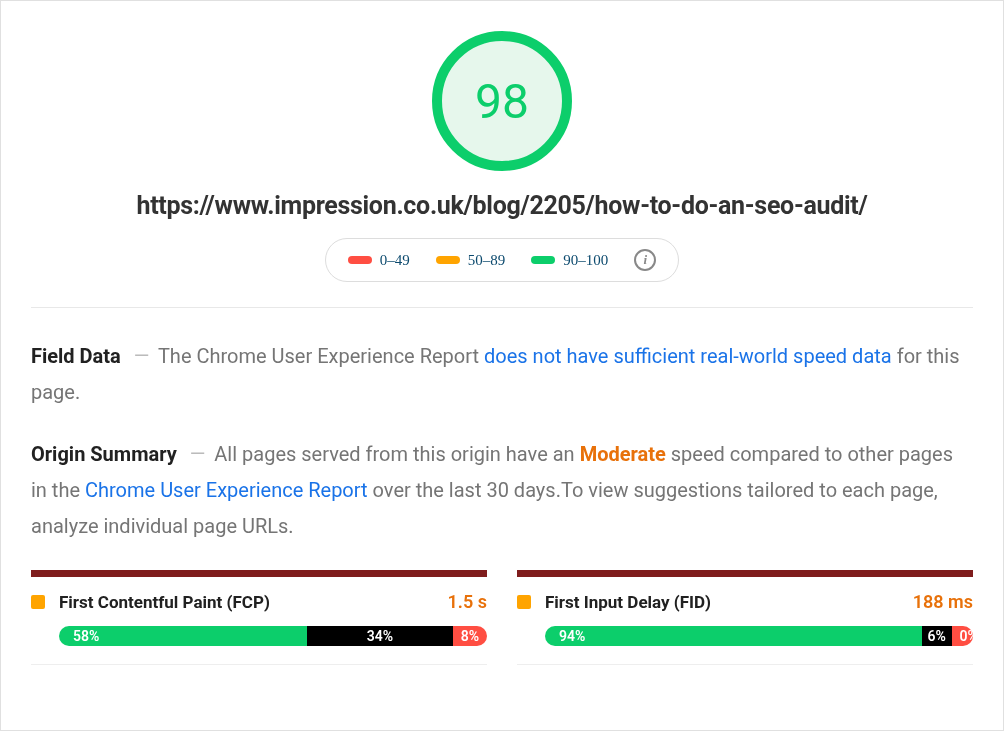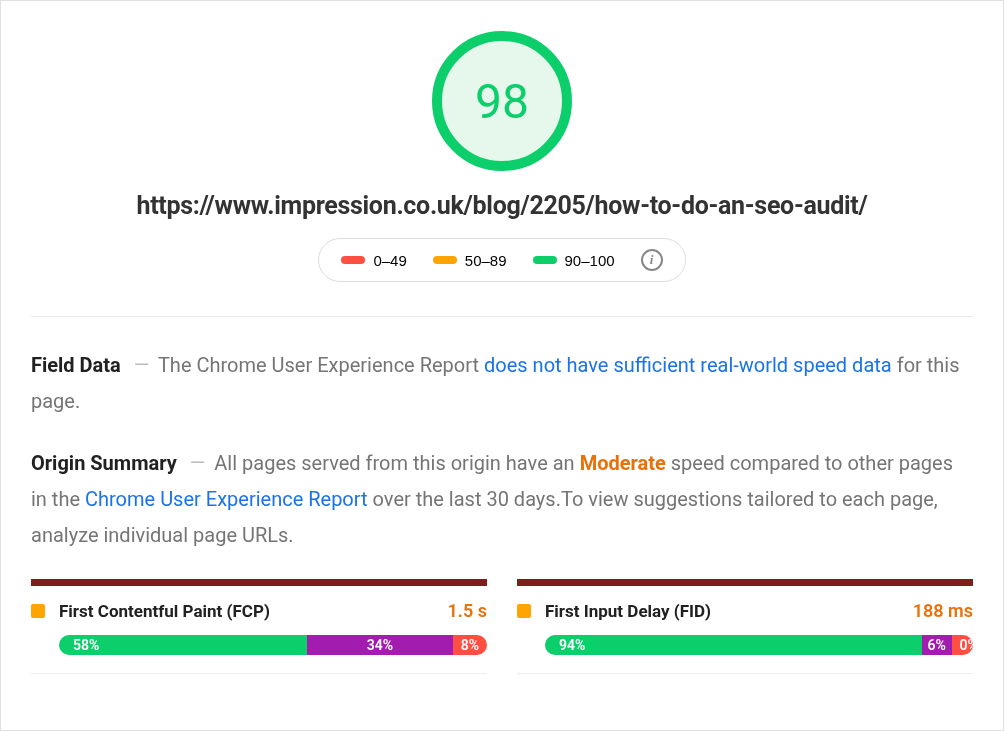--- a/index.html
+++ b/index.html
@@ -12,21 +12,21 @@
     border: 1px solid #e0e0e0;
   }
   .container {
     padding: 20px 30px;
   }
   .score-section {
     display: flex;
     flex-direction: column;
     align-items: center;
     padding-top: 10px;
-    padding-bottom: 34px;
+    padding-bottom: 25px;
     border-bottom: 1px solid #e8e8e8;
   }
   .gauge {
     width: 140px;
     height: 140px;
     border-radius: 50%;
     background: #e6f7ec;
     border: 10px solid #0cce6b;
     display: flex;
     align-items: center;
@@ -51,23 +51,23 @@
     align-items: center;
     gap: 26px;
     border: 1px solid #ddd;
     border-radius: 999px;
     padding: 10px 22px;
   }
   .legend-item {
     display: flex;
     align-items: center;
     gap: 8px;
-    font-family: Liberation Sans, sans-serif;
+    font-family: Liberation Serif, serif;
     font-size: 15px;
-    color: #000000;
+    color: #0c4a6e;
   }
   .swatch {
     width: 24px;
     height: 8px;
     border-radius: 4px;
     display: inline-block;
   }
   .swatch-red { background: #ff4e42; }
   .swatch-orange { background: #ffa400; }
   .swatch-green { background: #0cce6b; }
@@ -156,21 +156,21 @@
   .seg {
     display: flex;
     align-items: center;
     font-size: 14px;
     font-weight: 600;
     color: #fff;
     padding-left: 14px;
     white-space: nowrap;
   }
   .seg-green { background: #0cce6b; }
-  .seg-orange { background: #a21caf; justify-content: center; padding-left: 0; }
+  .seg-orange { background: #000000; justify-content: center; padding-left: 0; }
   .seg-red { background: #ff4e42; justify-content: center; padding-left: 0; min-width: 34px; }
 </style>
 </head>
 <body>
 
 <div class="container">
 
   <div class="score-section">
     <div class="gauge">
       <div class="gauge-score">98</div>

